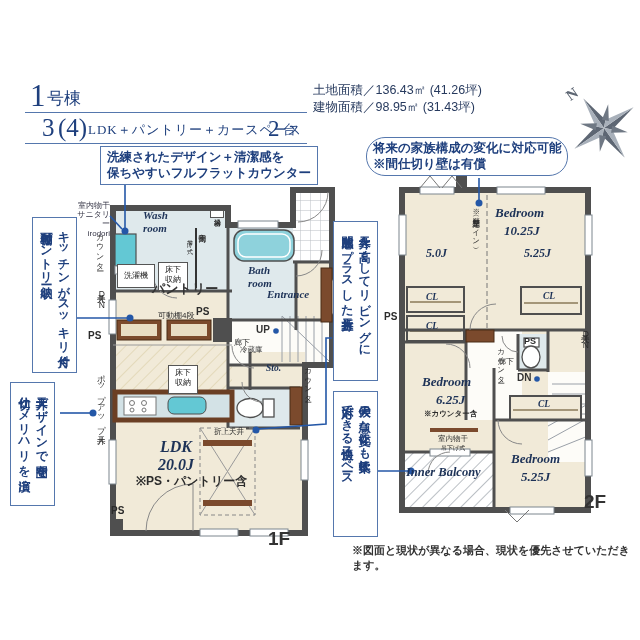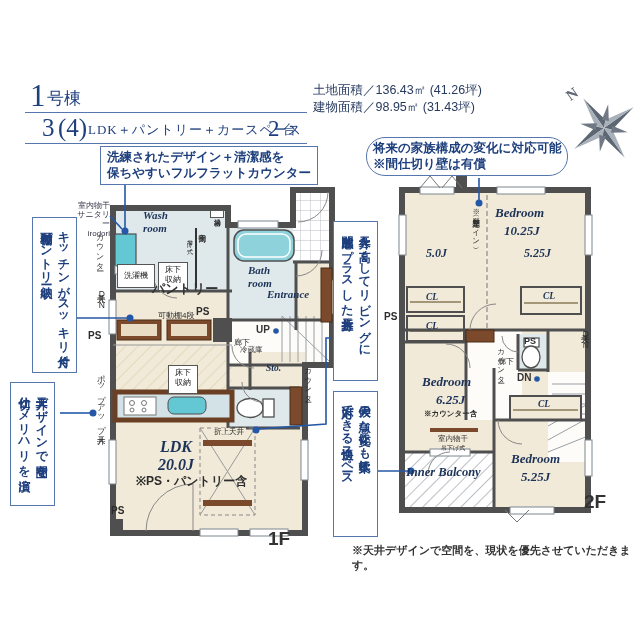--- a/index.html
+++ b/index.html
@@ -334,15 +334,15 @@
   <div class="lbl serif" style="left:422px;top:375px;font-size:13px;">Bedroom</div>
   <div class="lbl serif" style="left:436px;top:393px;font-size:13px;">6.25J</div>
   <div class="lbl" style="left:424px;top:410px;font-size:7.5px;font-weight:bold;">※カウンター含</div>
   <div class="lbl" style="left:438px;top:435px;font-size:7.5px;">室内物干</div>
   <div class="lbl" style="left:441px;top:445px;font-size:6px;">吊下げ式</div>
   <div class="lbl serif" style="left:511px;top:452px;font-size:13px;">Bedroom</div>
   <div class="lbl serif" style="left:521px;top:470px;font-size:13px;">5.25J</div>
   <div class="lbl serif" style="left:406px;top:465px;font-size:12.5px;">Inner Balcony</div>
   <div class="floor-tag" style="left:559px;top:491px;margin-left:25px;">2F</div>
 
-  <div class="foot" style="left:352px;top:543px;">※天井デザインで空間を、現状を優先させていただきます。</div>
+  <div class="foot" style="left:352px;top:543px;">※図面と現状が異なる場合、現状を優先させていただきます。</div>
 
 </div>
 
 </body></html>

